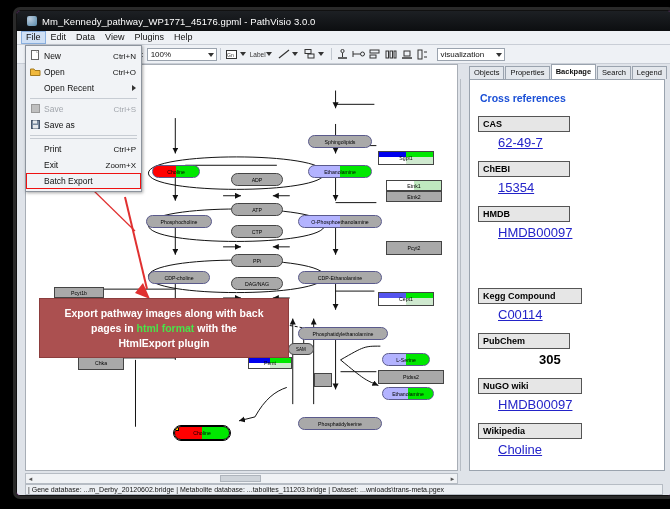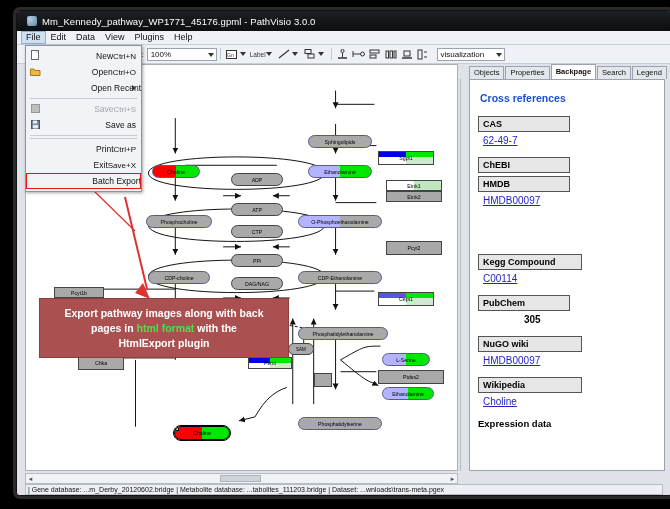--- a/index.html
+++ b/index.html
@@ -66,27 +66,27 @@
   .tab{font-size:7.5px;color:#111;border:1px solid #9aa3ae;background:#e3e7ec;
        padding:1px 4px;margin-right:1px;border-bottom:none;line-height:10px;}
   .tab.sel{background:#fff;font-weight:bold;padding:2px 4px;}
   .rbody{position:absolute;left:9px;right:0;top:13px;bottom:0;background:#fff;
        border:1px solid #9aa3ae;box-sizing:border-box;overflow:hidden;padding:8px 8px 0 8px;}
   .rleftbar{position:absolute;left:0;top:13px;bottom:0;width:9px;background:#dfe3e9;
        border-left:1px solid #b6bcc4;}
   .xr-title{color:#1a4fd6;font-size:10.5px;font-weight:bold;margin:4px 0 12px 2px;}
   .xr-box{border:1px solid #555;background:#e6e6e6;font-size:9px;font-weight:bold;color:#000;
        padding:2px 4px;width:92px;box-sizing:border-box;margin-bottom:3px;}
-  .xr-val{font-size:10px;color:#2323c8;text-decoration:underline;margin:0 0 11px 5px;display:block;}
+  .xr-val{font-size:13px;color:#2323c8;text-decoration:underline;margin:0 0 11px 20px;display:block;}
   .xr-val.plain{color:#000;text-decoration:none;font-weight:bold;padding-left:41px;}
   .xr-expr{font-size:9.5px;font-weight:bold;color:#000;margin-top:2px;}
 
   
   .fmenu{position:absolute;left:8px;top:34px;width:115px;background:#f1f3f6;
-       border:1px solid #8d949d;box-shadow:1px 1px 3px rgba(0,0,0,.35);z-index:40;padding:2px 0;text-align:right;}
+       border:1px solid #8d949d;box-shadow:1px 1px 3px rgba(0,0,0,.35);z-index:40;padding:2px 0;}
   .fm-row{display:flex;align-items:center;height:16px;font-size:8.5px;color:#111;position:relative;}
   .fm-ico{width:18px;text-align:center;font-size:8px;}
   .fm-lbl{flex:1;}
   .fm-acc{font-size:8px;color:#111;padding-right:5px;}
   .fm-row.dis .fm-lbl,.fm-row.dis .fm-acc{color:#a2a6ac;}
   .fm-sep{height:1px;background:#c7ccd3;margin:2px 4px;}
   .fm-sub{position:absolute;right:5px;width:0;height:0;border-top:3px solid transparent;
        border-bottom:3px solid transparent;border-left:4px solid #333;}
   .fm-row.hl{outline:1.5px solid #e11;outline-offset:-1px;}
 
@@ -379,20 +379,21 @@
           <div class="tab">Search</div>
           <div class="tab">Legend</div>
         </div>
         <div class="rleftbar"></div>
         <div class="rbody">
           <div class="xr-title">Cross references</div>
           <div id="xrefs">
               <div class="xr-box">CAS</div>
               <a class="xr-val" href="#" style="color: rgb(35, 35, 200);">62-49-7</a>
               <div class="xr-box">ChEBI</div>
+              <a class="xr-val" href="#" style="color: rgb(35, 35, 200);">15354</a>
               <div class="xr-box">HMDB</div>
               <a class="xr-val" href="#" style="color: rgb(35, 35, 200);">HMDB00097</a>
               <div class="xr-box" style="width: 104px; margin-top: 48px;">Kegg Compound</div>
               <a class="xr-val" href="#" style="color: rgb(35, 35, 200);">C00114</a>
               <div class="xr-box">PubChem</div>
               <a class="xr-val plain" href="#">305</a>
               <div class="xr-box" style="width: 104px;">NuGO wiki</div>
               <a class="xr-val" href="#" style="color: rgb(35, 35, 200);">HMDB00097</a>
               <div class="xr-box" style="width: 104px;">Wikipedia</div>
               <a class="xr-val" href="#" style="color: rgb(35, 35, 200);">Choline</a>
@@ -451,21 +452,21 @@
       <div class="fm-sep"></div>
       <div class="fm-sep"></div>
       <div class="fm-row">
         <span class="fm-ico"></span>
         <span class="fm-lbl">Print</span>
         <span class="fm-acc">Ctrl+P</span>
       </div>
       <div class="fm-row">
         <span class="fm-ico"></span>
         <span class="fm-lbl">Exit</span>
-        <span class="fm-acc">Save+X</span>
+        <span class="fm-acc">Zoom+X</span>
       </div>
       <div class="fm-row hl">
         <span class="fm-ico"></span>
         <span class="fm-lbl">Batch Export</span>
       </div>
     </div>
 
     <svg style="position:absolute;left:0;top:0;width:654px;height:484px;pointer-events:none;z-index:29">
       <line x1="108" y1="186" x2="130" y2="278" stroke="#e03030" stroke-width="2"></line>
       <path d="M126,272 L133,288 L118,282 z" fill="#e03030"></path>

